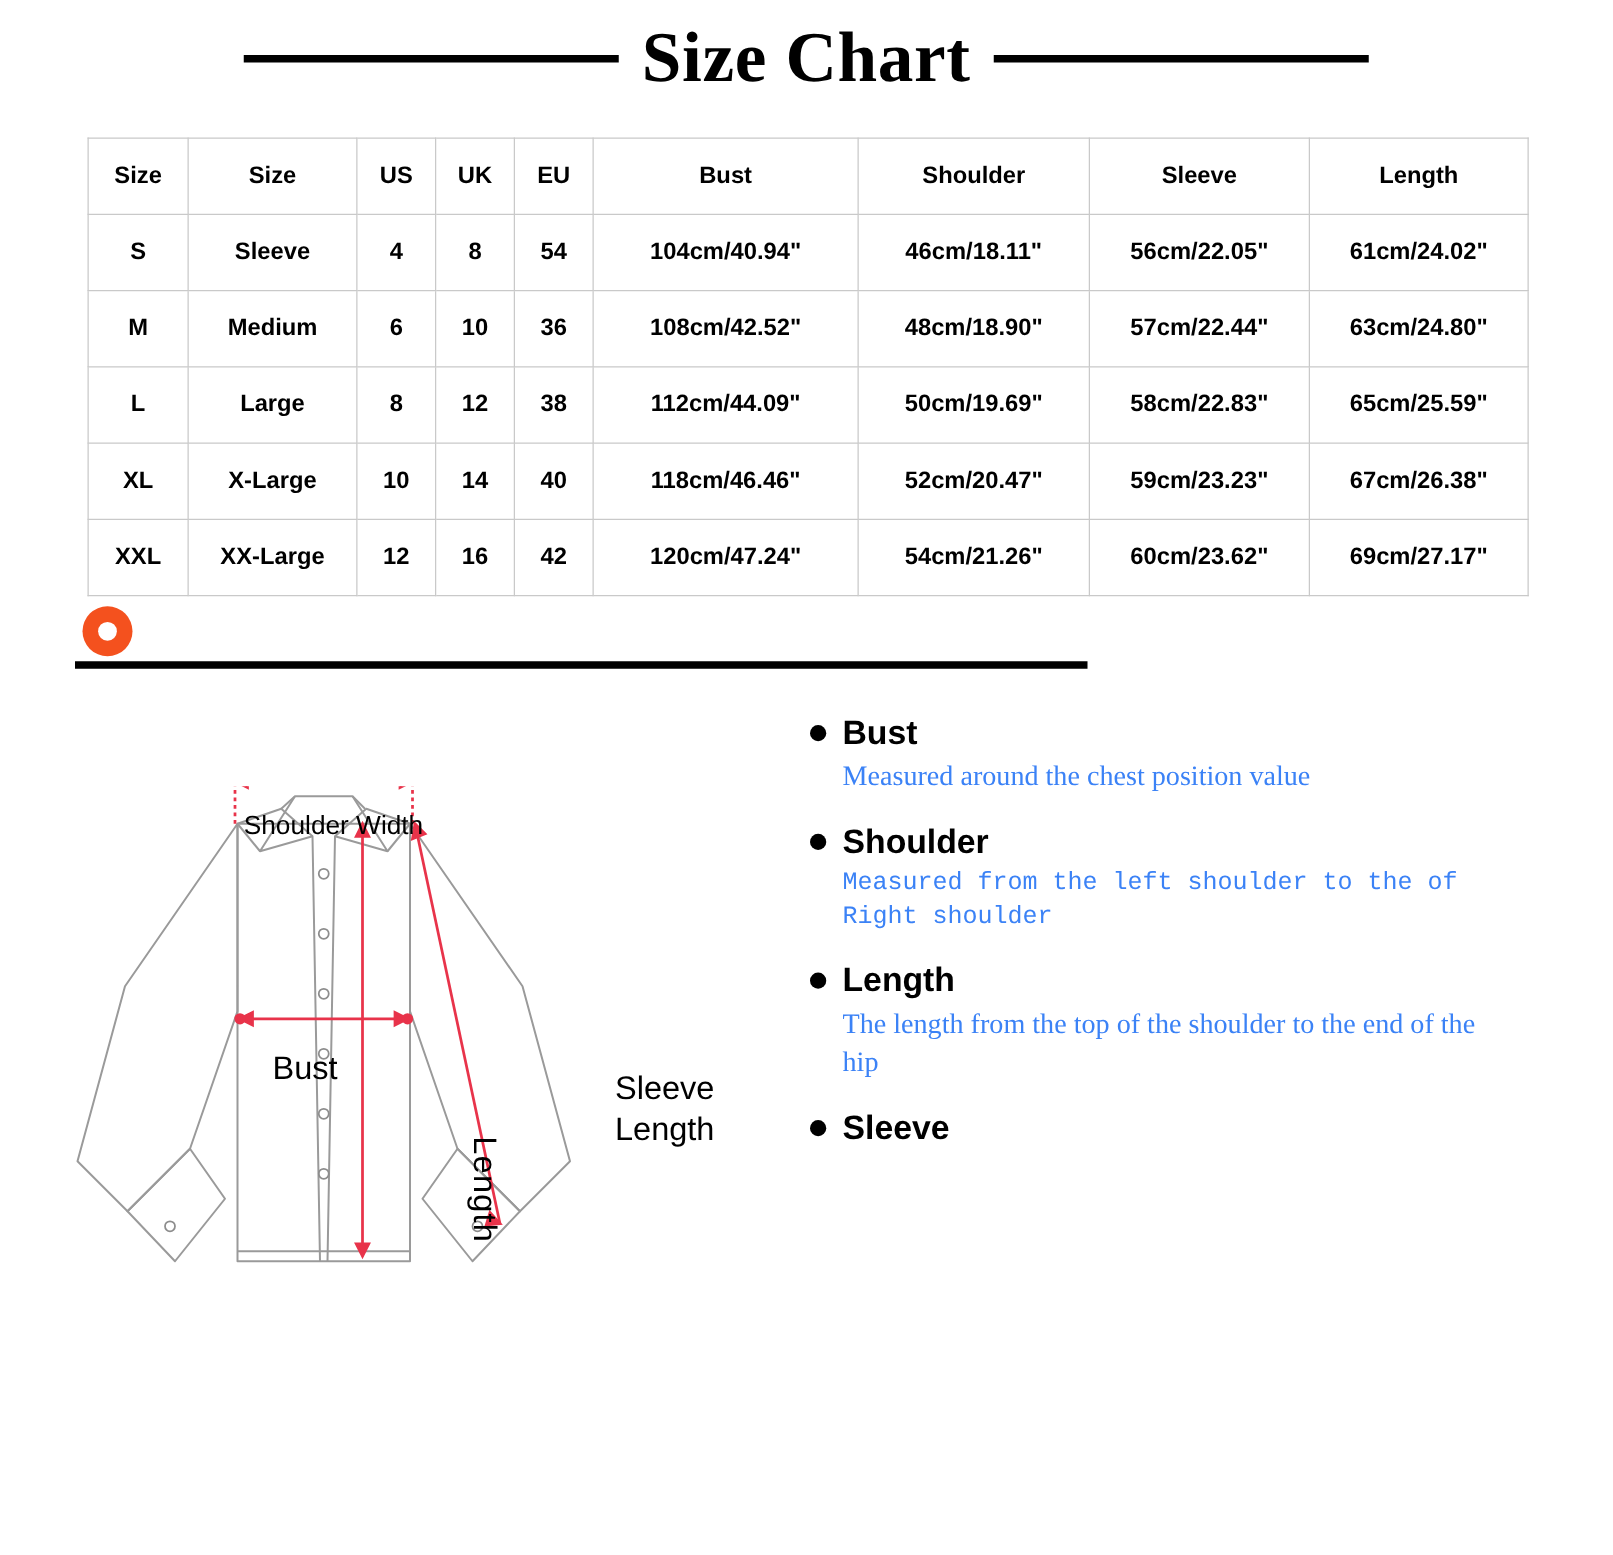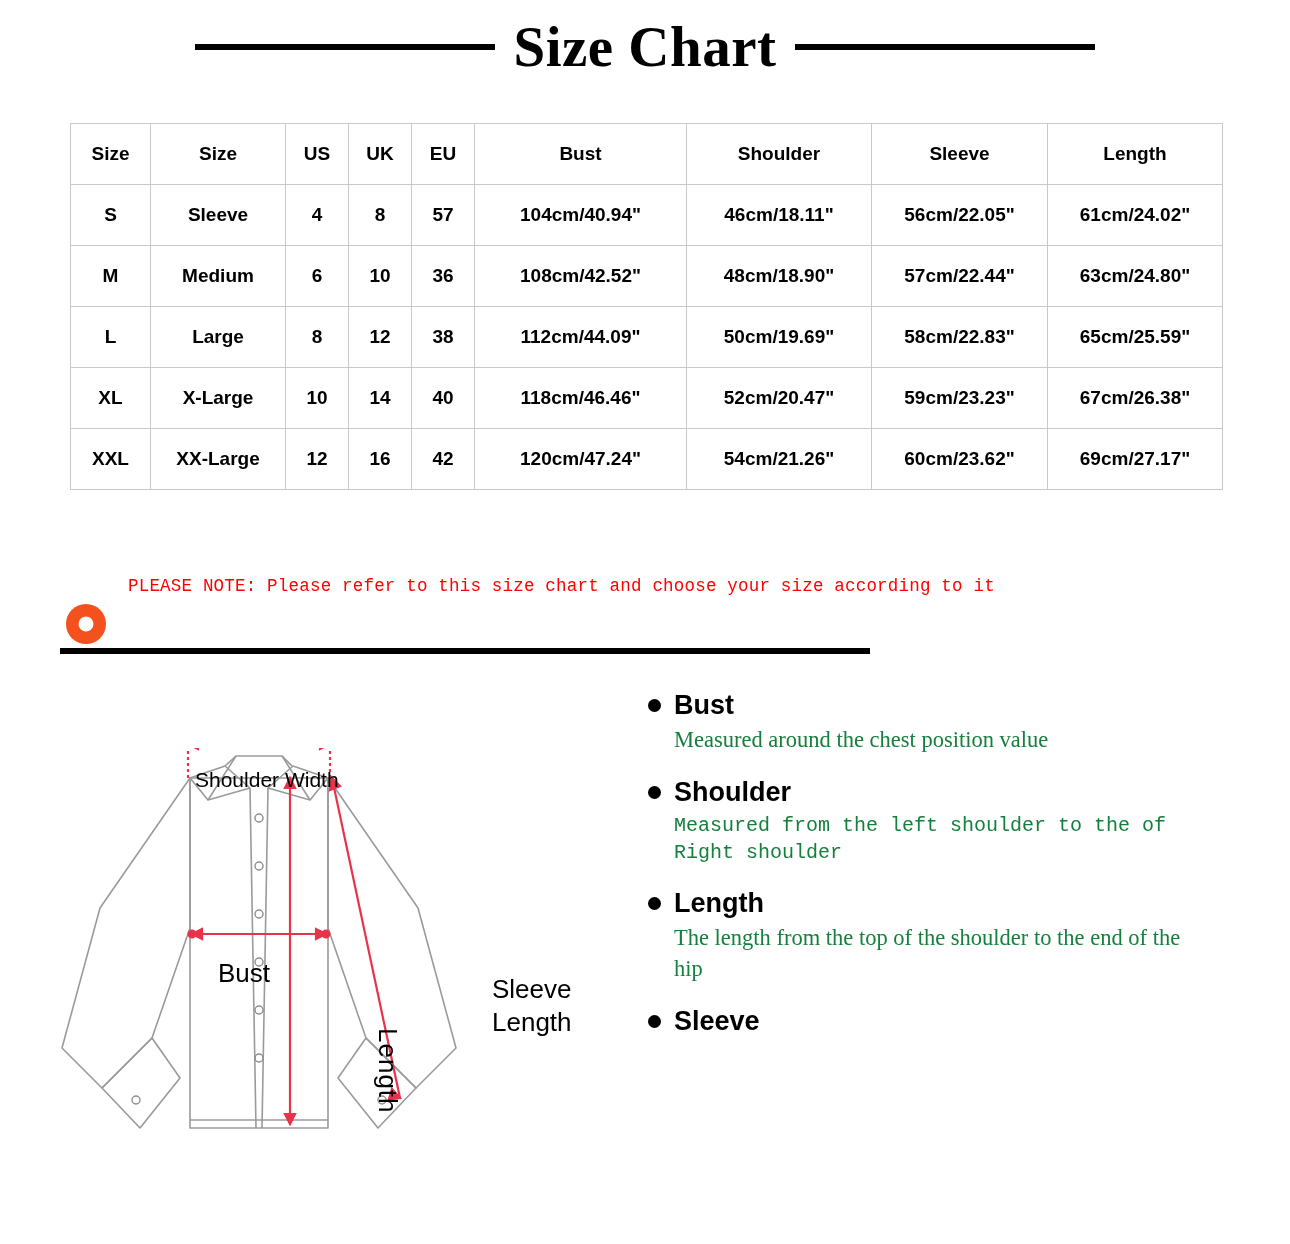--- a/index.html
+++ b/index.html
@@ -27,21 +27,21 @@
     font-family: "Liberation Serif", serif;
     font-size: 57px;
     font-weight: 700;
     color: #000;
     letter-spacing: 0.5px;
     white-space: nowrap;
   }
 
   
   .table-wrap {
-    margin: 44px 70px 0 70px;
+    margin: 31px 70px 0 70px;
   }
   table.size-table {
     border-collapse: collapse;
     width: 1152px;
     table-layout: fixed;
   }
   table.size-table td, table.size-table th {
     border: 1px solid #c9c9c9;
     text-align: center;
     font-weight: 700;
@@ -130,21 +130,21 @@
   }
   .desc-title {
     font-family: "Liberation Sans", sans-serif;
     font-weight: 700;
     font-size: 27px;
     color: #000;
   }
   .desc-body {
     font-family: "Liberation Serif", serif;
     font-size: 22.5px;
-    color: #15803d;
+    color: #3b82f6;
     line-height: 1.35;
     margin: 4px 0 0 34px;
     max-width: 520px;
   }
   .desc-body.mono {
     font-family: "Liberation Mono", monospace;
     font-size: 20px;
   }
 
   
@@ -201,21 +201,21 @@
           <th>Sleeve</th>
           <th>Length</th>
         </tr>
       </thead>
       <tbody>
         <tr>
           <td>S</td>
           <td>Sleeve</td>
           <td>4</td>
           <td>8</td>
-          <td>57</td>
+          <td>54</td>
           <td>104cm/40.94"</td>
           <td>46cm/18.11"</td>
           <td>56cm/22.05"</td>
           <td>61cm/24.02"</td>
         </tr>
         <tr>
           <td>M</td>
           <td>Medium</td>
           <td>6</td>
           <td>10</td>
@@ -255,21 +255,20 @@
           <td>42</td>
           <td>120cm/47.24"</td>
           <td>54cm/21.26"</td>
           <td>60cm/23.62"</td>
           <td>69cm/27.17"</td>
         </tr>
       </tbody>
     </table>
   </div>
 
-  <div class="note">PLEASE NOTE: Please refer to this size chart and choose your size according to it</div>
 
   <div class="htm-head">
     <div class="htm-bullet"></div>
   </div>
   <div class="htm-underline"></div>
 
   <div class="lower">
 
     <div class="shirt-col">
 

